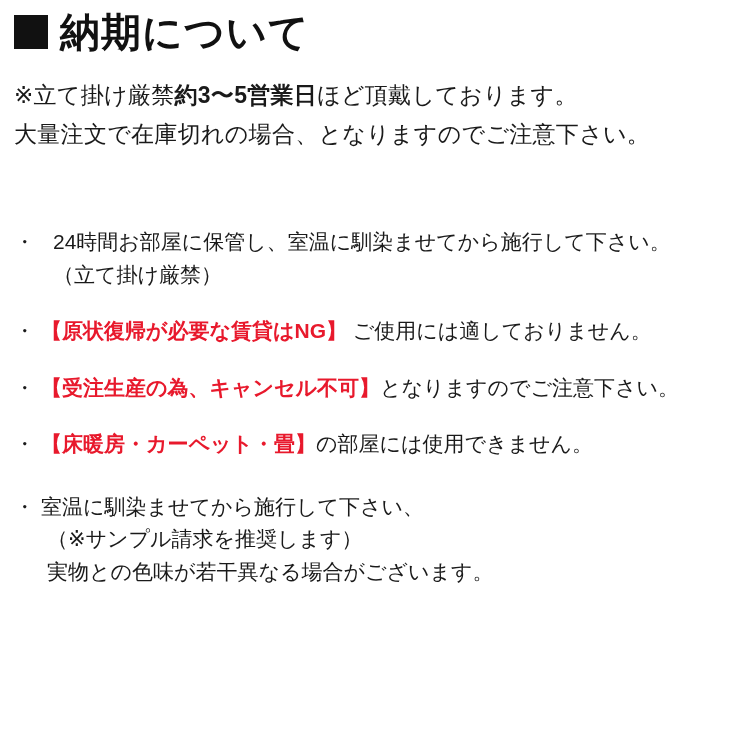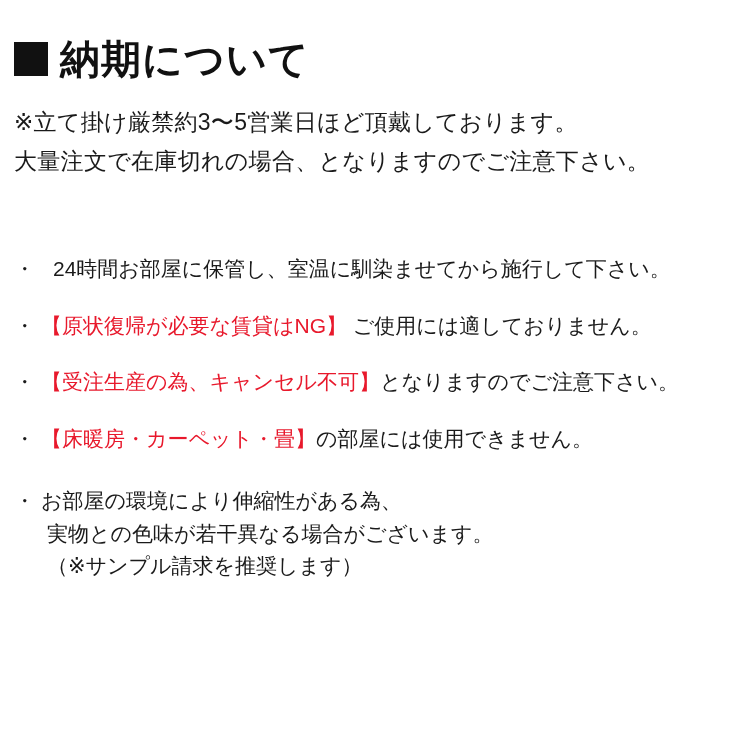--- a/index.html
+++ b/index.html
@@ -13,21 +13,20 @@
     font-family: "Liberation Sans", "DejaVu Sans", sans-serif;
     color: #1a1a1a;
     overflow: hidden;
   }
   .page {
     position: relative;
     width: 735px;
     height: 547px;
     box-sizing: border-box;
     padding: 10px 14px 0 14px;
-    margin-top: 27px;
   }
 
   
   .section-head {
     display: flex;
     align-items: center;
     gap: 12px;
     margin: 0;
   }
   .head-square {
@@ -50,21 +49,21 @@
     margin-top: 22px;
     font-size: 23px;
     line-height: 1.7;
     color: #1a1a1a;
     letter-spacing: 0.3px;
   }
   .lead-line {
     white-space: nowrap;
   }
   .bold-em {
-    font-weight: normal;
+    font-weight: bold;
   }
 
   
   .gap {
     height: 46px;
   }
 
   
   .notes {
     margin-top: 26px;
@@ -91,21 +90,21 @@
     display: block;
   }
   .note .ln.indent {
     padding-left: 12px;
   }
   .note .ln.indent2 {
     padding-left: 6px;
   }
   .red {
     color: #e8192c;
-    font-weight: normal;
+    font-weight: bold;
   }
   .note-spaced {
     margin-top: 24px;
   }
   .note-group-gap {
     margin-top: 30px;
   }
 </style>
 </head>
 <body>
@@ -123,20 +122,21 @@
     </div>
 
   <div class="gap"></div>
 
 
   <div class="notes" id="caution-items">
       <div class="note">
         <span class="dot">・</span>
         <span class="body">
           <span class="ln indent"><span>24時間お部屋に保管し、室温に馴染ませてから施行して下さい。</span></span>
+          <span class="ln indent"><span>（立て掛け厳禁）</span></span>
         </span>
       </div>
       <div class="note note-spaced">
         <span class="dot">・</span>
         <span class="body">
           <span class="ln"><span class="red">【原状復帰が必要な賃貸はNG】</span><span> ご使用には適しておりません。</span></span>
         </span>
       </div>
       <div class="note note-spaced">
         <span class="dot">・</span>
@@ -146,20 +146,20 @@
       </div>
       <div class="note note-spaced">
         <span class="dot">・</span>
         <span class="body">
           <span class="ln"><span class="red">【床暖房・カーペット・畳】</span><span>の部屋には使用できません。</span></span>
         </span>
       </div>
       <div class="note note-group-gap">
         <span class="dot">・</span>
         <span class="body">
-          <span class="ln"><span>お部屋の環境により伸縮性がある為、</span></span>
+          <span class="ln"><span>室温に馴染ませてから施行して下さい、</span></span>
+          <span class="ln indent2"><span>（※サンプル請求を推奨します）</span></span>
           <span class="ln indent2"><span>実物との色味が若干異なる場合がございます。</span></span>
-          <span class="ln indent2"><span>（※サンプル請求を推奨します）</span></span>
         </span>
       </div>
     </div>
 
 </div>
 
 </body></html>

